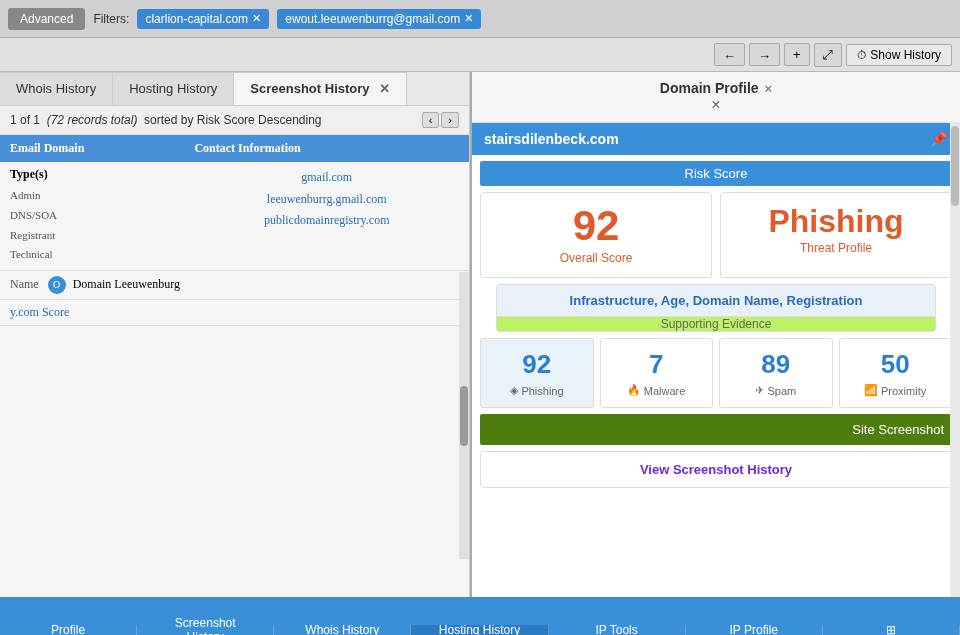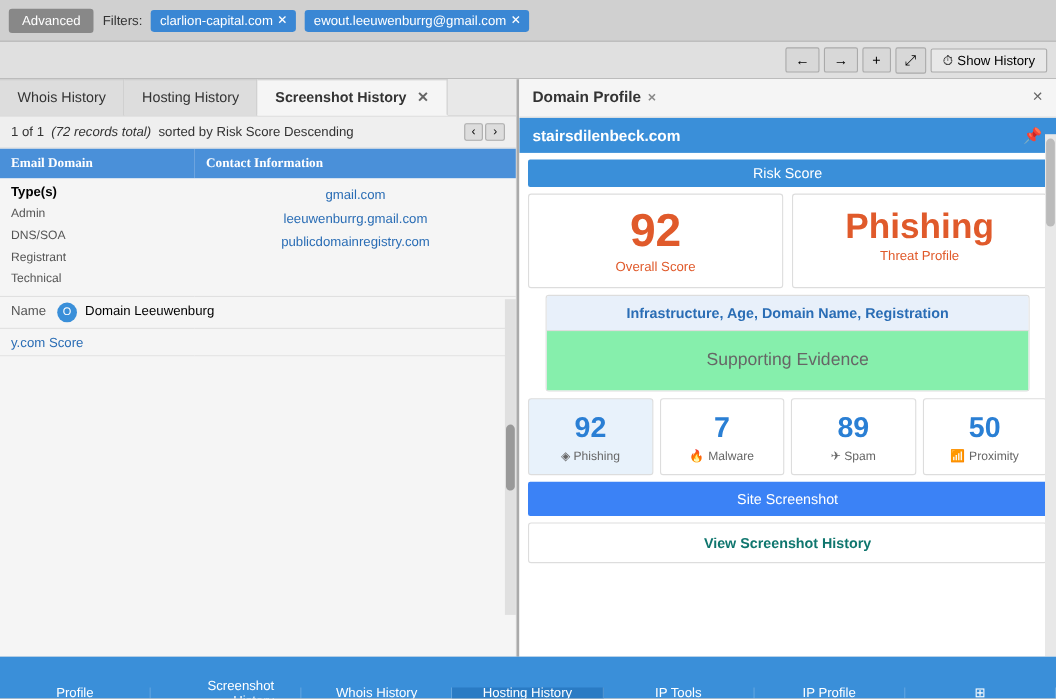--- a/index.html
+++ b/index.html
@@ -52,30 +52,30 @@
       padding: 6px 10px; font-size: 12px; color: #333; background: #efefef; border-bottom: 1px solid #ddd;
       display: flex; align-items: center; justify-content: space-between;
     }
     .records-nav { display: flex; gap: 2px; }
     .rec-btn { background: #ddd; border: 1px solid #aaa; padding: 1px 6px; cursor: pointer; font-size: 11px; border-radius: 2px; }
 
     
     .table-container { overflow-y: auto; }
     table { width: 100%; border-collapse: collapse; }
     th { background: #4a90d9; color: white; padding: 6px 10px; font-size: 12px; text-align: left; font-family: Liberation Serif, serif; }
-    td { padding: 5px 10px; font-size: 12px; border-bottom: 1px solid #e0e0e0; vertical-align: top; }
+    td { padding: 5px 10px; font-size: 12px; border-bottom: 1px solid #e0e0e0; vertical-align: top; font-family: Liberation Serif, serif; }
 
     
     .modal {
       position: absolute; top: 72px; left: 470px; right: 0; bottom: 38px;
       background: white; border-left: 2px solid #aaa; display: flex; flex-direction: column; overflow: hidden;
     }
     .modal-header {
-      display: flex; align-items: flex-start; justify-content: space-between;
-      padding: 8px 12px; border-bottom: 1px solid #ddd; background: #f5f5f5;
+      display: flex; align-items: center; justify-content: space-between;
+      padding: 8px 12px; border-bottom: 1px solid #ddd; background: #f5f5f5; flex-direction: column;
     }
     .modal-title { font-size: 14px; font-weight: bold; color: #333; display: flex; align-items: center; gap: 6px; }
     .modal-close-btn { background: none; border: none; cursor: pointer; font-size: 16px; color: #666; }
 
     .modal-body { flex: 1; overflow-y: auto; padding: 0; }
 
     .domain-header {
       background: #3a8fd9; color: white; padding: 8px 12px; font-size: 14px; font-weight: bold;
       display: flex; justify-content: space-between; align-items: center;
     }
@@ -94,50 +94,50 @@
     .score-label { font-size: 12px; color: #e05a2b; margin-top: 4px; }
     .threat-text { font-size: 32px; font-weight: bold; color: #e05a2b; line-height: 1; }
 
     .evidence-box {
       margin: 6px 24px; border: 1px solid #ddd; border-radius: 3px; overflow: hidden;
     }
     .evidence-title {
       background: #e8f0fa; color: #2a6db5; padding: 8px 10px; font-size: 13px; font-weight: bold; text-align: center;
     }
     .evidence-sub {
-      background: #86efac; color: #666; padding: 18px 10px; font-size: 16px; text-align: center; border-top: 1px solid #ddd;
+      background: #bef264; color: #666; padding: 0 10px; font-size: 12px; text-align: center; border-top: 1px solid #ddd;
     }
 
     .scores-row {
       display: flex; margin: 6px 8px; gap: 6px;
     }
     .score-mini {
       flex: 1; border: 1px solid #ddd; padding: 10px 4px; text-align: center; border-radius: 3px;
     }
     .score-mini-num { font-size: 26px; font-weight: bold; color: #2a7fd4; }
     .score-mini-label { font-size: 11px; color: #666; margin-top: 4px; display: flex; align-items: center; justify-content: center; gap: 3px; }
     .score-mini.active-score { background: #e8f2fb; }
 
     .screenshot-bar {
-      background: #3b82f6; color: white; text-align: center; padding: 8px; font-size: 13px; margin: 6px 8px 0 8px; border-radius: 2px; cursor: pointer;
+      background: #4d7c0f; color: white; text-align: right; padding: 8px; font-size: 13px; margin: 6px 8px 0 8px; border-radius: 2px; cursor: pointer;
     }
     .view-screenshot-btn {
       margin: 6px 8px; border: 1px solid #ddd; padding: 10px; text-align: center; font-size: 13px; font-weight: bold;
-      cursor: pointer; border-radius: 3px; color: #0f766e; background: white;
+      cursor: pointer; border-radius: 3px; color: #6d28d9; background: white;
     }
 
     
     .bottom-bar {
       position: absolute; bottom: 0; left: 0; right: 0; height: 38px;
       background: #3a8fd9; display: flex; align-items: stretch;
     }
     .bottom-tab {
       flex: 1; display: flex; align-items: center; justify-content: center;
       color: white; font-size: 12px; cursor: pointer; border-right: 1px solid rgba(255,255,255,0.2);
-      padding: 0 24px; text-align: right; margin-top: 28px;
+      padding: 0 24px; text-align: center; margin-top: 28px;
     }
     .bottom-tab.active { background: #2a7bc4; }
     .bottom-tab-grid { width: 36px; display: flex; align-items: center; justify-content: center; }
 
     
     .modal-body::-webkit-scrollbar { width: 8px; }
     .modal-body::-webkit-scrollbar-track { background: #f0f0f0; }
     .modal-body::-webkit-scrollbar-thumb { background: #bbb; border-radius: 4px; }
   </style>
 </head>

